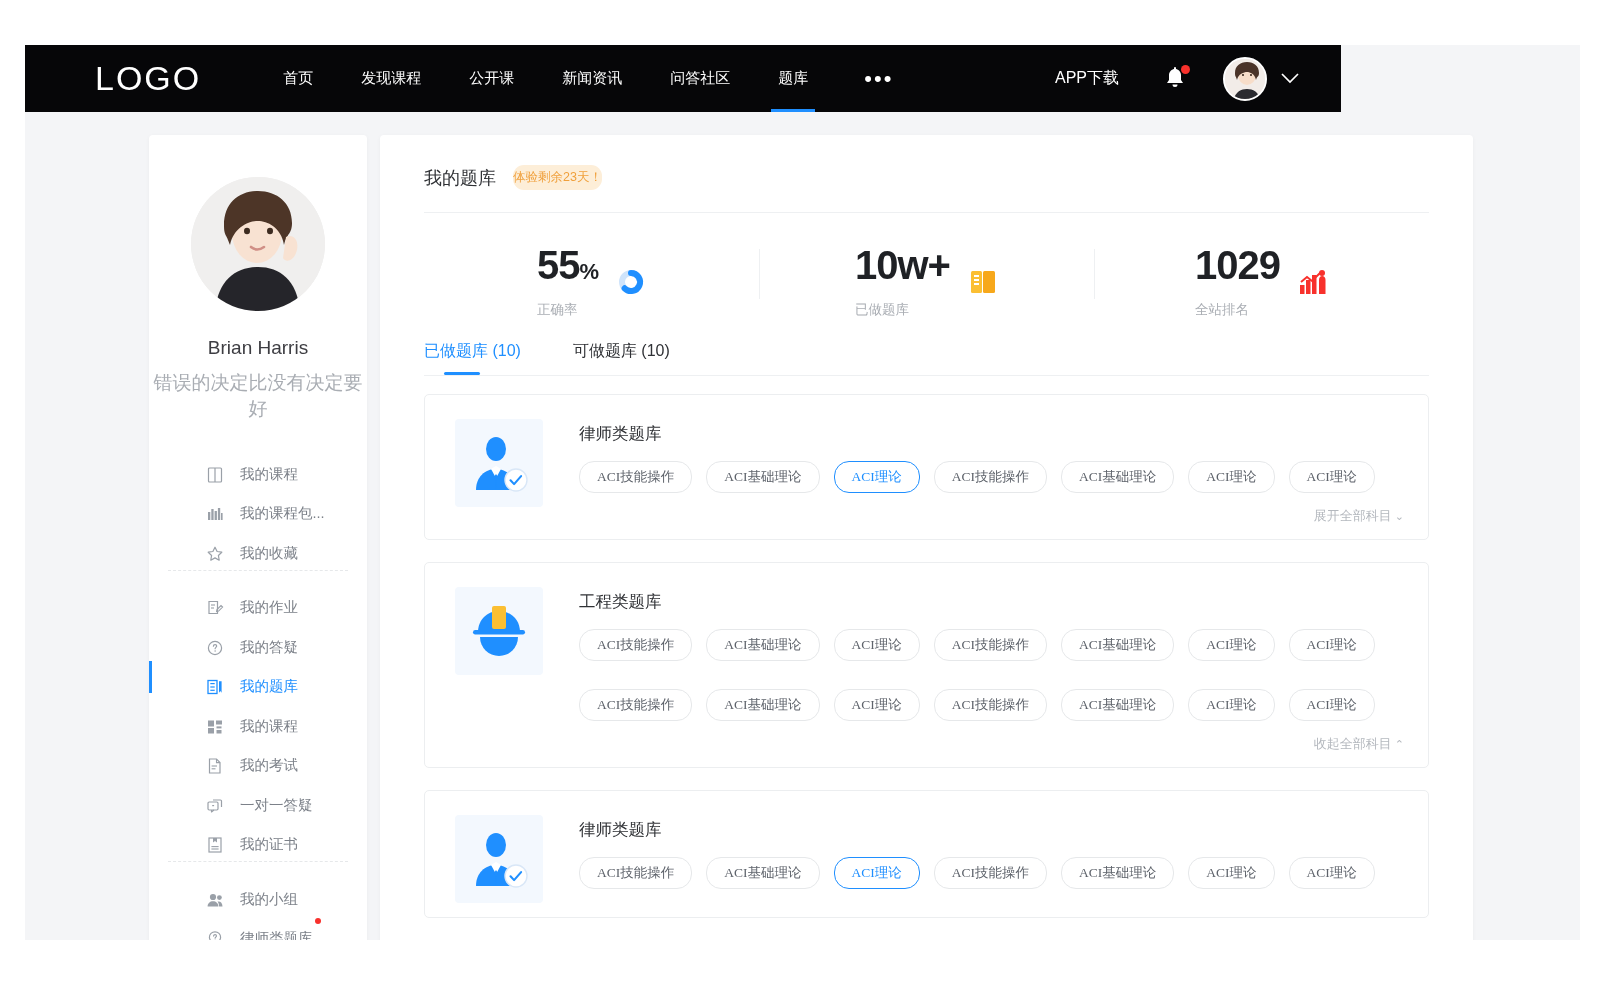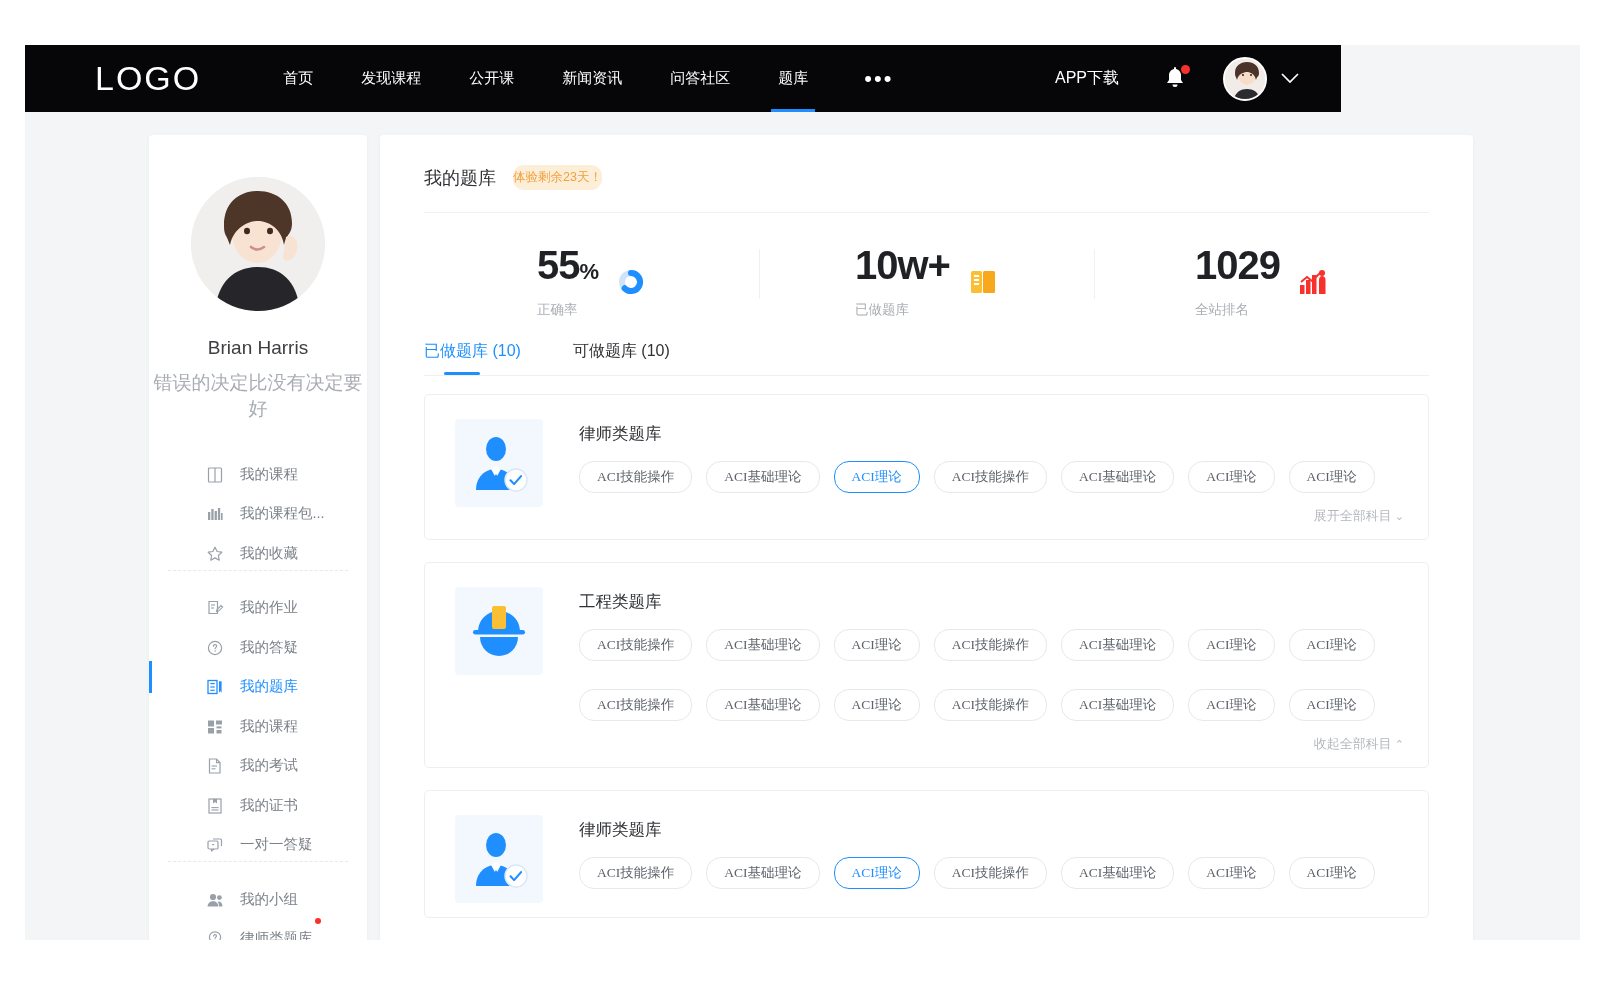--- a/index.html
+++ b/index.html
@@ -314,38 +314,38 @@
               <path d="M10.5 2v3.6h3.5" stroke="#9aa0a8" stroke-width="1.1" fill="none"></path>
               <line x1="5.6" y1="9" x2="11" y2="9" stroke="#9aa0a8" stroke-width="1.1"></line>
               <line x1="5.6" y1="11.8" x2="9.5" y2="11.8" stroke="#9aa0a8" stroke-width="1.1"></line>
             </svg>
           </span>
           <span class="lbl">我的考试</span>
         </div>
         <div class="mi">
           <span class="ic">
             <svg width="18" height="18" viewBox="0 0 18 18">
+              <rect x="2" y="5" width="10" height="8" rx="1.2" stroke="#9aa0a8" stroke-width="1.2" fill="none"></rect>
+              <path d="M5.5 13v2l2.4-2" stroke="#9aa0a8" stroke-width="1.2" fill="none" stroke-linejoin="round"></path>
+              <path d="M7 3h7.5a1 1 0 011 1v6" stroke="#9aa0a8" stroke-width="1.2" fill="none"></path>
+              <line x1="6.2" y1="8.6" x2="8.1" y2="8.6" stroke="#9aa0a8" stroke-width="1.2"></line>
+            </svg>
+          </span>
+          <span class="lbl">一对一答疑</span>
+        </div>
+        <div class="mi">
+          <span class="ic">
+            <svg width="18" height="18" viewBox="0 0 18 18">
               <rect x="3" y="2" width="12" height="14" stroke="#9aa0a8" stroke-width="1.2" fill="none"></rect>
               <path d="M7 2h4v4.5l-2-1.4-2 1.4z" fill="#9aa0a8"></path>
               <line x1="5.4" y1="10.6" x2="12.6" y2="10.6" stroke="#9aa0a8" stroke-width="1.1"></line>
               <line x1="5.4" y1="13" x2="12.6" y2="13" stroke="#9aa0a8" stroke-width="1.1"></line>
             </svg>
           </span>
           <span class="lbl">我的证书</span>
-        </div>
-        <div class="mi">
-          <span class="ic">
-            <svg width="18" height="18" viewBox="0 0 18 18">
-              <rect x="2" y="5" width="10" height="8" rx="1.2" stroke="#9aa0a8" stroke-width="1.2" fill="none"></rect>
-              <path d="M5.5 13v2l2.4-2" stroke="#9aa0a8" stroke-width="1.2" fill="none" stroke-linejoin="round"></path>
-              <path d="M7 3h7.5a1 1 0 011 1v6" stroke="#9aa0a8" stroke-width="1.2" fill="none"></path>
-              <line x1="6.2" y1="8.6" x2="8.1" y2="8.6" stroke="#9aa0a8" stroke-width="1.2"></line>
-            </svg>
-          </span>
-          <span class="lbl">一对一答疑</span>
         </div>
         <div class="sep"></div>
         <div class="mi">
           <span class="ic">
             <svg width="18" height="18" viewBox="0 0 18 18">
               <circle cx="7" cy="6" r="3.1" fill="#9aa0a8"></circle>
               <path d="M1.6 15.5c0-3.2 2.4-5.2 5.4-5.2s5.4 2 5.4 5.2z" fill="#9aa0a8"></path>
               <circle cx="13.4" cy="6.6" r="2.4" fill="#9aa0a8"></circle>
               <path d="M11.5 10.6c2.8-.6 5 1.4 5 4.9h-3.4c0-2-.6-3.7-1.6-4.9z" fill="#9aa0a8"></path>
             </svg>

